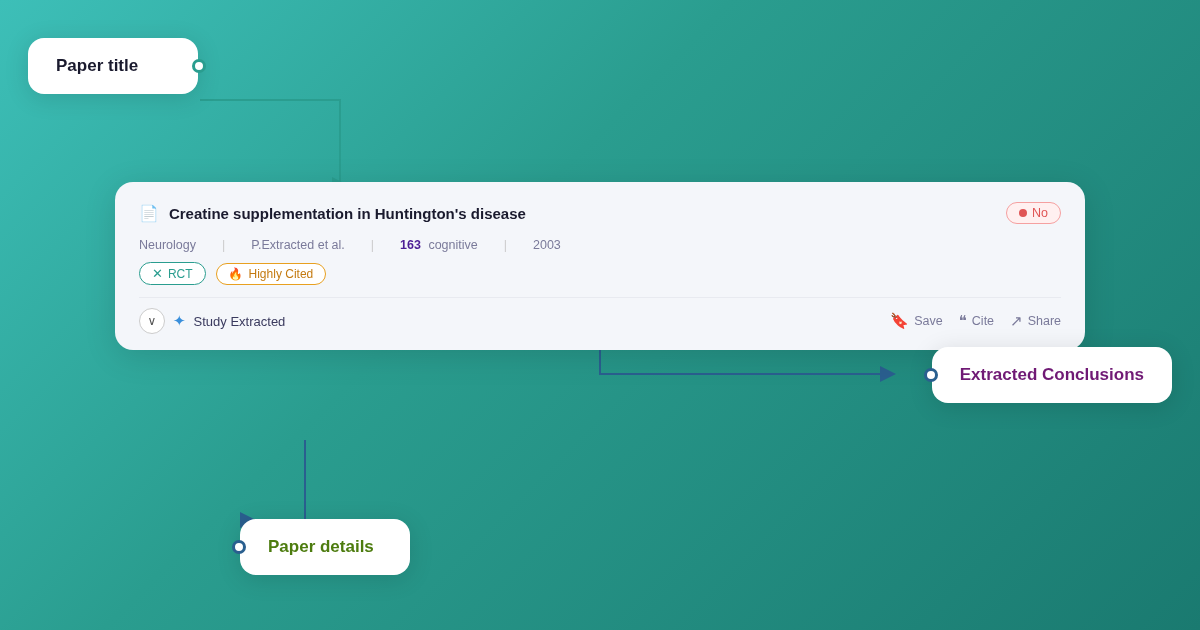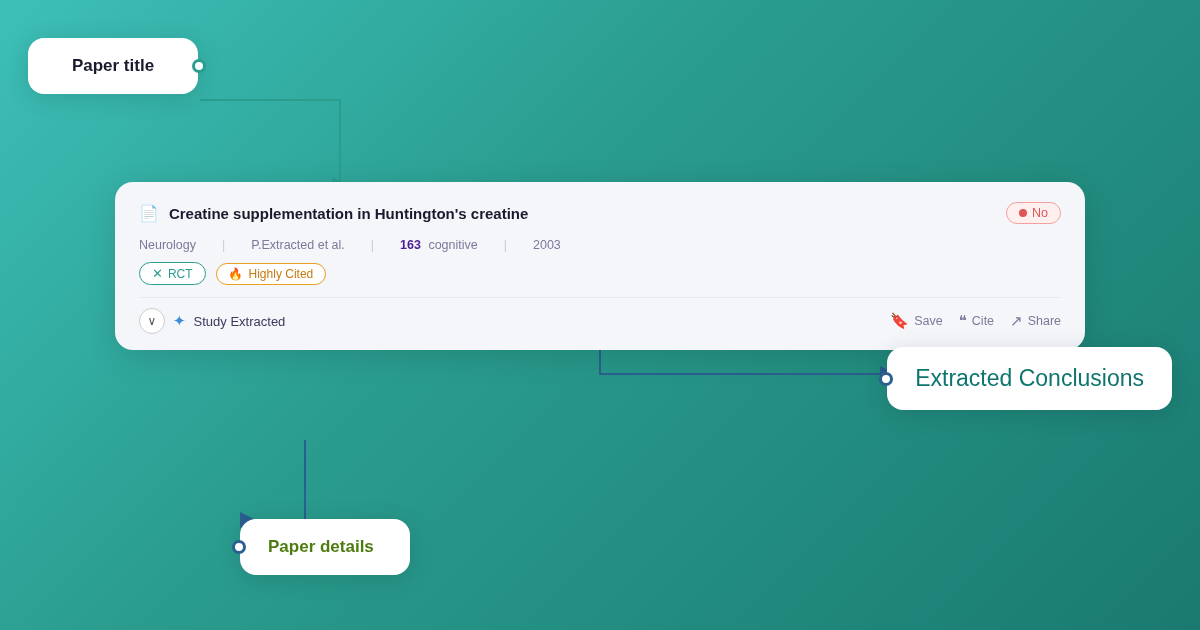--- a/index.html
+++ b/index.html
@@ -26,21 +26,20 @@
     .paper-title-box {
       position: absolute;
       top: 38px;
       left: 28px;
       background: #fff;
       border-radius: 16px;
       padding: 18px 28px;
       box-shadow: 0 4px 24px rgba(0,0,0,0.13);
       z-index: 10;
       min-width: 170px;
-      text-align: center;
     }
     .paper-title-box h2 {
       font-size: 17px;
       font-weight: 700;
       color: #1a1a2e;
     }
     .paper-title-dot {
       position: absolute;
       right: -8px;
       top: 50%;
@@ -224,23 +223,23 @@
       top: 347px;
       right: 28px;
       background: #fff;
       border-radius: 16px;
       padding: 18px 28px;
       box-shadow: 0 4px 24px rgba(0,0,0,0.13);
       z-index: 10;
       min-width: 200px;
     }
     .extracted-box h2 {
-      font-size: 23px;
-      font-weight: 400;
-      color: #0f766e;
+      font-size: 17px;
+      font-weight: 700;
+      color: #701a75;
     }
     .extracted-dot {
       position: absolute;
       left: -8px;
       top: 50%;
       transform: translateY(-50%);
       width: 14px;
       height: 14px;
       border-radius: 50%;
       background: #fff;
@@ -305,21 +304,21 @@
 <div class="paper-title-box">
   <h2>Paper title</h2>
   <div class="paper-title-dot"></div>
 </div>
 
 <div class="main-card">
 
   <div class="card-header">
     <div class="card-title-row">
       <span class="doc-icon">📄</span>
-      <span class="card-title">Creatine supplementation in Huntington's creatine</span>
+      <span class="card-title">Creatine supplementation in Huntington's disease</span>
     </div>
     <div class="no-badge">
       <span class="no-dot"></span>
       <span>No</span>
     </div>
   </div>
 
 
   <div class="meta-row">
     <span>Neurology</span>

